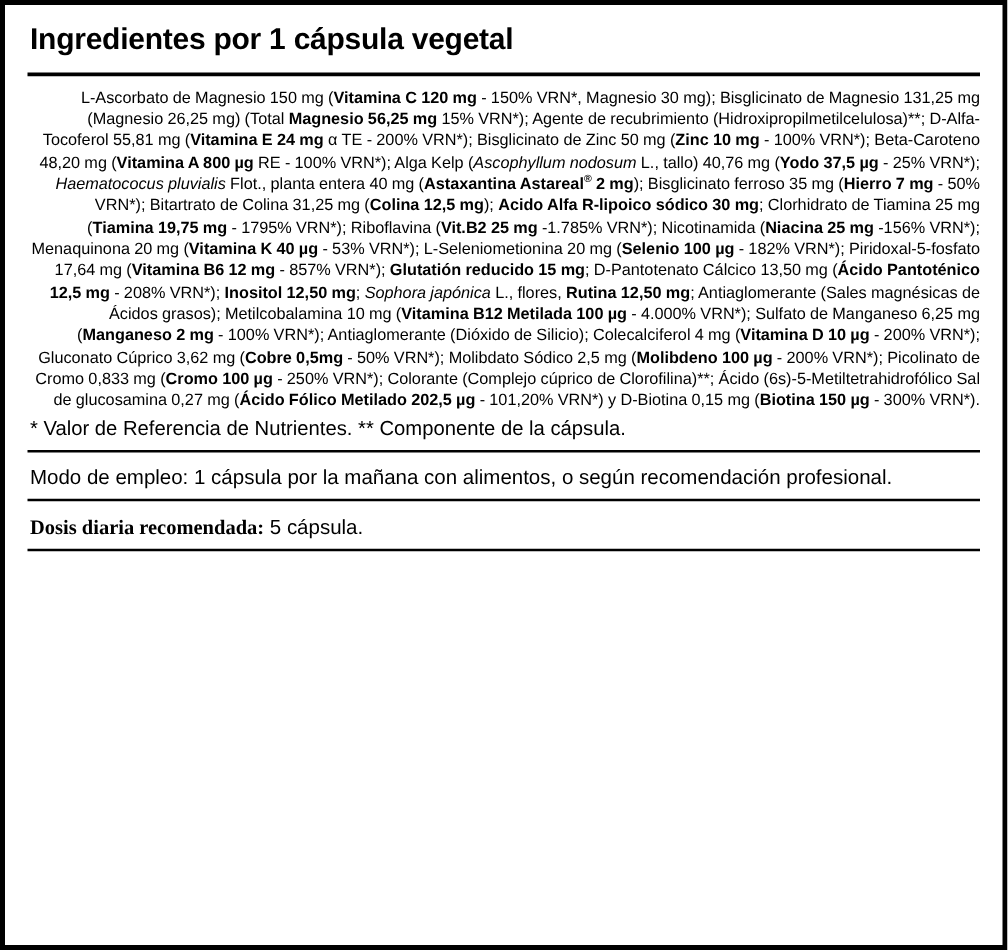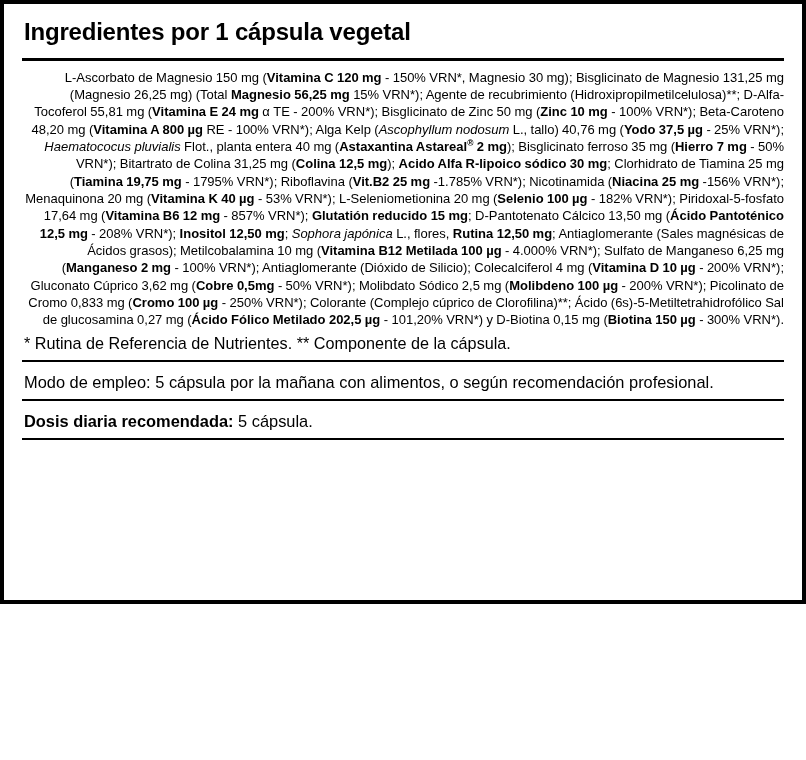--- a/index.html
+++ b/index.html
@@ -10,21 +10,21 @@
   body {
     width: 806px;
     height: 760px;
     font-family: "Liberation Sans", sans-serif;
     color: #000000;
     overflow: hidden;
   }
   .label-box {
     box-sizing: border-box;
     width: 806px;
-    height: 604px;
+    height: 760px;
     border: 4px solid #000000;
     padding: 12px 18px 8px 18px;
     display: flex;
     flex-direction: column;
   }
   .title {
     font-size: 24px;
     font-weight: bold;
     line-height: 1.15;
     margin: 2px 0 8px 2px;
@@ -59,39 +59,39 @@
     font-size: 16.4px;
     line-height: 1.3;
     margin: 2px 0 0 2px;
   }
   .usage b { font-weight: normal; }
   .dose {
     font-size: 16.4px;
     line-height: 1.3;
     margin: 2px 0 0 2px;
   }
-  .dose b { font-weight: bold; }
+  .dose b { font-weight: bold; font-family: Liberation Serif, serif; }
 </style>
 </head>
 <body>
 
 <div class="label-box">
 
   <div class="title">Ingredientes por 1 cápsula vegetal</div>
 
   <hr class="rule">
 
   <div class="ingredients">L-Ascorbato de Magnesio 150 mg (<b>Vitamina C 120 mg</b> - 150% VRN*, Magnesio 30 mg); Bisglicinato de Magnesio 131,25 mg (Magnesio 26,25 mg) (Total <b>Magnesio 56,25 mg</b> 15% VRN*); Agente de recubrimiento (Hidroxipropilmetilcelulosa)**; D-Alfa-Tocoferol 55,81 mg (<b>Vitamina E 24 mg</b> α TE - 200% VRN*); Bisglicinato de Zinc 50 mg (<b>Zinc 10 mg</b> - 100% VRN*); Beta-Caroteno 48,20 mg (<b>Vitamina A 800 µg</b> RE - 100% VRN*); Alga Kelp (<i>Ascophyllum nodosum</i> L., tallo) 40,76 mg (<b>Yodo 37,5 µg</b> - 25% VRN*); <i>Haematococus pluvialis</i> Flot., planta entera 40 mg (<b>Astaxantina Astareal<sup>®</sup> 2 mg</b>); Bisglicinato ferroso 35 mg (<b>Hierro 7 mg</b> - 50% VRN*); Bitartrato de Colina 31,25 mg (<b>Colina 12,5 mg</b>); <b>Acido Alfa R-lipoico sódico 30 mg</b>; Clorhidrato de Tiamina 25 mg (<b>Tiamina 19,75 mg</b> - 1795% VRN*); Riboflavina (<b>Vit.B2 25 mg</b> -1.785% VRN*); Nicotinamida (<b>Niacina 25 mg</b> -156% VRN*); Menaquinona 20 mg (<b>Vitamina K 40 µg</b> - 53% VRN*); L-Seleniometionina 20 mg (<b>Selenio 100 µg</b> - 182% VRN*); Piridoxal-5-fosfato 17,64 mg (<b>Vitamina B6 12 mg</b> - 857% VRN*); <b>Glutatión reducido 15 mg</b>; D-Pantotenato Cálcico 13,50 mg (<b>Ácido Pantoténico 12,5 mg</b> - 208% VRN*); <b>Inositol 12,50 mg</b>; <i>Sophora japónica</i> L., flores, <b>Rutina 12,50 mg</b>; Antiaglomerante (Sales magnésicas de Ácidos grasos); Metilcobalamina 10 mg (<b>Vitamina B12 Metilada 100 µg</b> - 4.000% VRN*); Sulfato de Manganeso 6,25 mg (<b>Manganeso 2 mg</b> - 100% VRN*); Antiaglomerante (Dióxido de Silicio); Colecalciferol 4 mg (<b>Vitamina D 10 µg</b> - 200% VRN*); Gluconato Cúprico 3,62 mg (<b>Cobre 0,5mg</b> - 50% VRN*); Molibdato Sódico 2,5 mg (<b>Molibdeno 100 µg</b> - 200% VRN*); Picolinato de Cromo 0,833 mg (<b>Cromo 100 µg</b> - 250% VRN*); Colorante (Complejo cúprico de Clorofilina)**; Ácido (6s)-5-Metiltetrahidrofólico Sal de glucosamina 0,27 mg (<b>Ácido Fólico Metilado 202,5 µg</b> - 101,20% VRN*) y D-Biotina 0,15 mg (<b>Biotina 150 µg</b> - 300% VRN*).</div>
 
-  <div class="footnote">* Rutina de Referencia de Nutrientes. ** Componente de la cápsula.</div>
+  <div class="footnote">* Valor de Referencia de Nutrientes. ** Componente de la cápsula.</div>
 
   <hr class="rule thin">
 
   <div class="usage">
-    <b>Modo de empleo:</b><span> 5 cápsula por la mañana con alimentos, o según recomendación profesional.</span>
+    <b>Modo de empleo:</b><span> 1 cápsula por la mañana con alimentos, o según recomendación profesional.</span>
   </div>
 
   <hr class="rule thin">
 
   <div class="dose">
     <b>Dosis diaria recomendada:</b><span> 5 cápsula.</span>
   </div>
 
   <hr class="rule thin">
 

